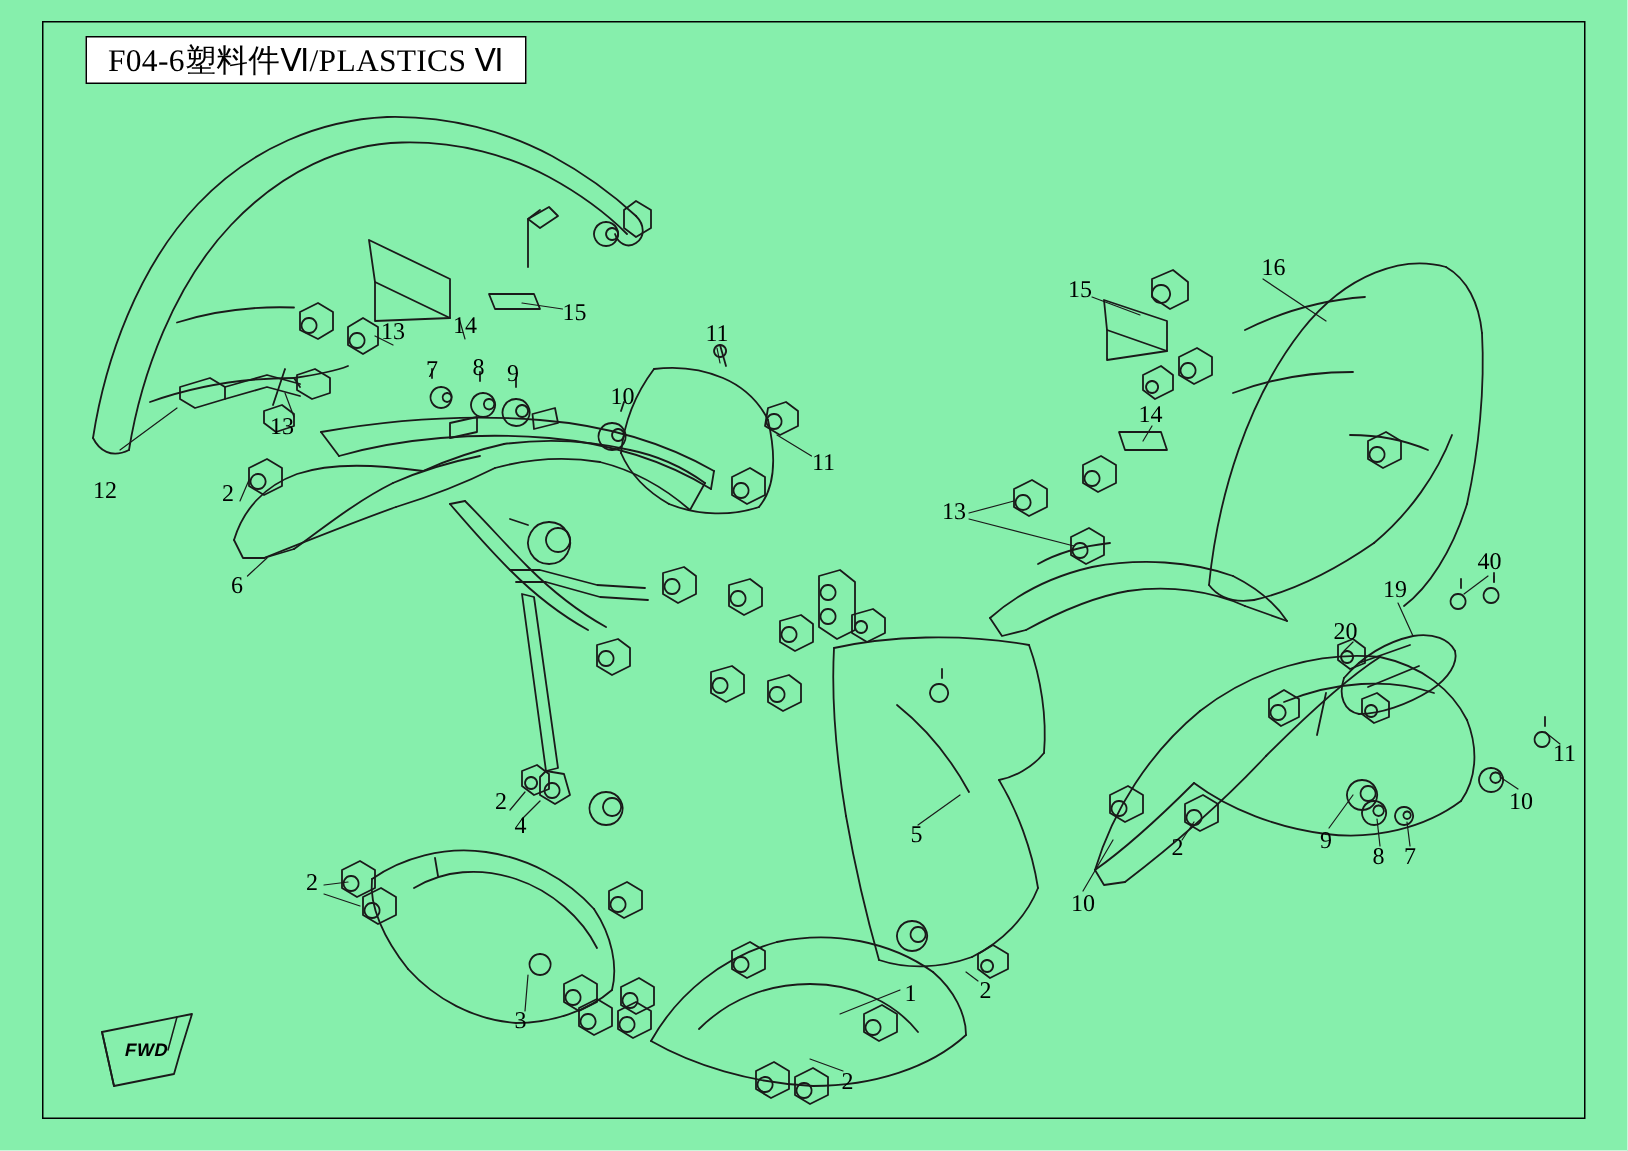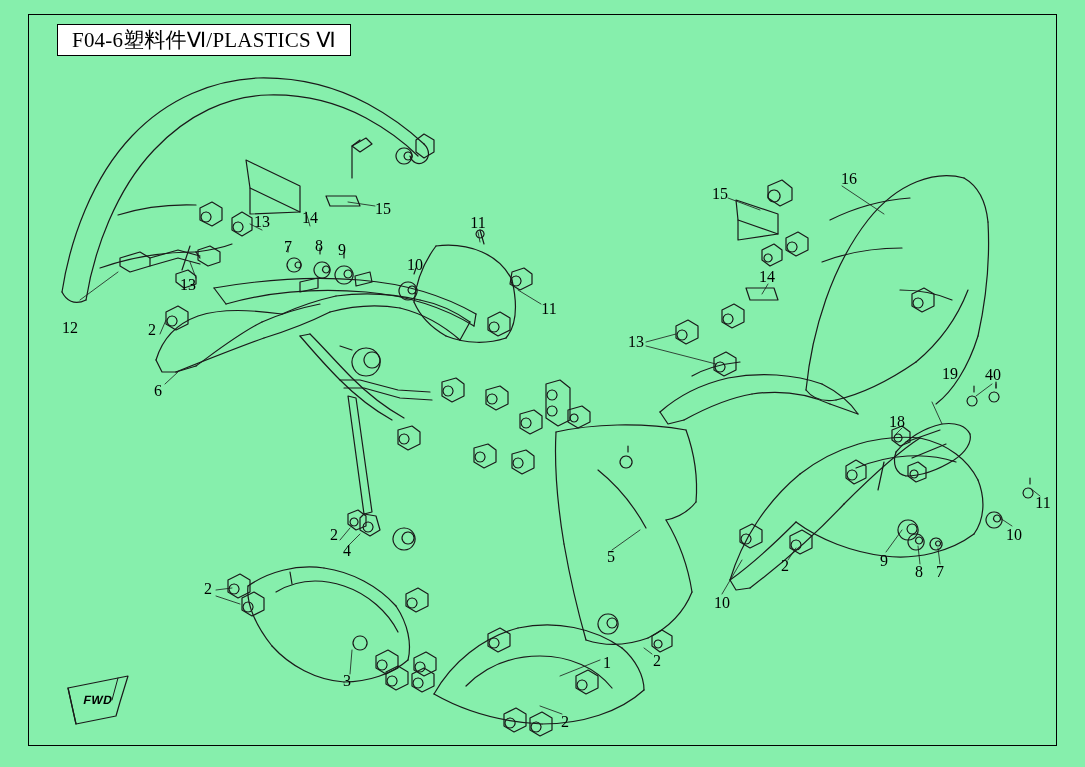--- a/index.html
+++ b/index.html
@@ -396,19 +396,19 @@
   <div class="callout" style="left:849px; top:179px;">16</div>
   <div class="callout" style="left:767px; top:277px;">14</div>
   <div class="callout" style="left:636px; top:342px;">13</div>
   <div class="callout" style="left:722px; top:603px;">10</div>
   <div class="callout" style="left:785px; top:566px;">2</div>
   <div class="callout" style="left:884px; top:561px;">9</div>
   <div class="callout" style="left:919px; top:572px;">8</div>
   <div class="callout" style="left:940px; top:572px;">7</div>
   <div class="callout" style="left:1014px; top:535px;">10</div>
   <div class="callout" style="left:1043px; top:503px;">11</div>
-  <div class="callout" style="left:897px; top:422px;">18</div>
-  <div class="callout" style="left:930px; top:374px;margin-left:20px;">19</div>
+  <div class="callout" style="left:897px; top:422px;">20</div>
+  <div class="callout" style="left:930px; top:394px;">19</div>
   <div class="callout" style="left:993px; top:375px;">40</div>
 
   <div id="fwd-label" style="left:98px; top:700px;">FWD</div>
 
 </div>
 
 </body></html>

